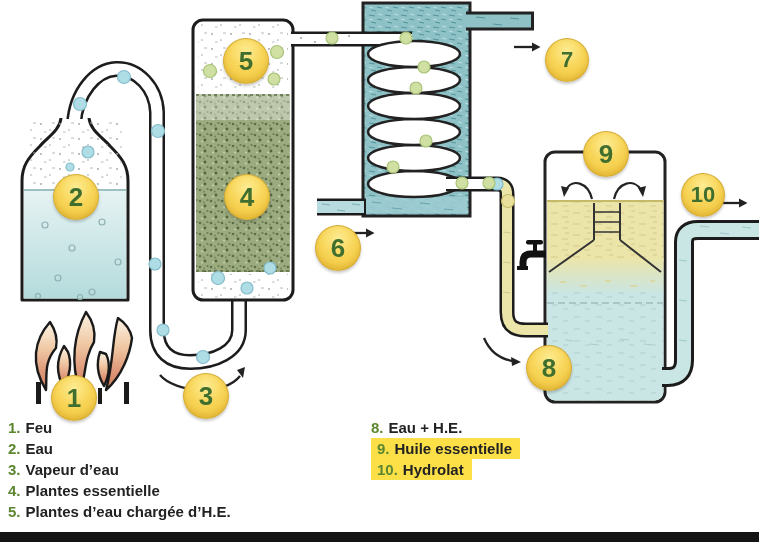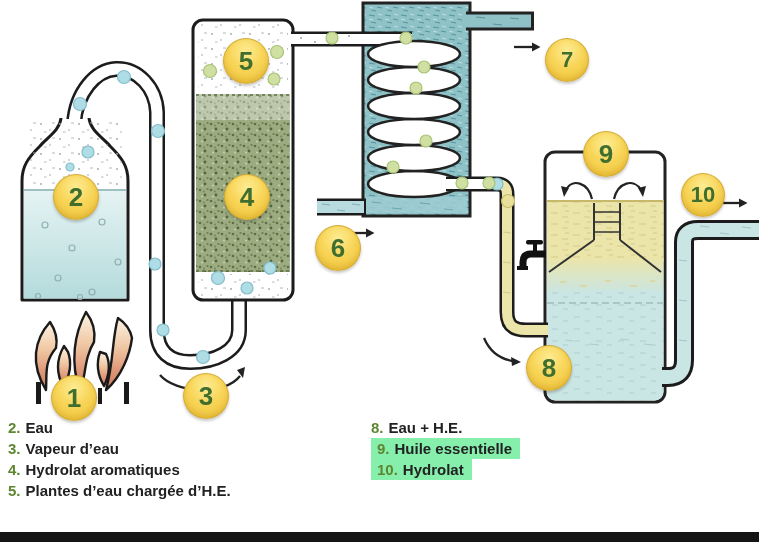--- a/index.html
+++ b/index.html
@@ -12,22 +12,22 @@
          border:1px solid rgba(185,142,30,.55);
          box-shadow:0 2px 3px rgba(0,0,0,.22), inset 0 -3px 5px rgba(198,150,30,.35);
          color:#3f6e2f;font-weight:bold;font-size:26px;z-index:5;}
   .badge.sm{width:42px;height:42px;font-size:22px;}
   .legend{position:absolute;z-index:4;font-size:15px;line-height:21px;font-weight:bold;color:#222;}
   .legend-left{left:8px;top:417px;}
   .legend-right{left:371px;top:417px;}
   .lrow{height:21px;white-space:nowrap;}
   .lnum{color:#5c8730;margin-right:5px;}
   .hlbox{display:inline-block;padding:0 8px 0 6px;}
-  .hl-oil{background:#86efac;}
-  .hl-hyd{background:#86efac;}
+  .hl-oil{background:#fde047;}
+  .hl-hyd{background:#fde047;}
   .bottom-bar{position:absolute;left:0;top:532px;width:759px;height:10px;background:#141414;z-index:6;}
 </style>
 </head>
 <body>
 
 <div class="stage">
 
 <svg width="759" height="542" viewBox="0 0 759 542">
   <defs>
     <linearGradient id="fireGrad" x1="0" y1="0" x2="0" y2="1">
@@ -253,23 +253,24 @@
 <div class="badge" style="left:183px;top:373px;">3</div>
 <div class="badge" style="left:224px;top:174px;">4</div>
 <div class="badge" style="left:223px;top:38px;">5</div>
 <div class="badge" style="left:315px;top:225px;">6</div>
 <div class="badge sm" style="left:545px;top:38px;">7</div>
 <div class="badge" style="left:526px;top:345px;">8</div>
 <div class="badge" style="left:583px;top:131px;">9</div>
 <div class="badge sm" style="left:681px;top:173px;">10</div>
 
 <div class="legend legend-left">
+  <div class="lrow"><span class="lnum">1.</span><span class="ltext">Feu</span></div>
   <div class="lrow"><span class="lnum">2.</span><span class="ltext">Eau</span></div>
   <div class="lrow"><span class="lnum">3.</span><span class="ltext">Vapeur d’eau</span></div>
-  <div class="lrow"><span class="lnum">4.</span><span class="ltext">Hydrolat aromatiques</span></div>
+  <div class="lrow"><span class="lnum">4.</span><span class="ltext">Plantes essentielle</span></div>
   <div class="lrow"><span class="lnum">5.</span><span class="ltext">Plantes d’eau chargée d’H.E.</span></div>
 </div>
 <div class="legend legend-right">
   <div class="lrow"><span class="lnum">8.</span><span class="ltext">Eau + H.E.</span></div>
   <div class="lrow"><span class="hlbox hl-oil"><span class="lnum">9.</span><span class="ltext">Huile essentielle</span></span></div>
   <div class="lrow"><span class="hlbox hl-hyd"><span class="lnum">10.</span><span class="ltext">Hydrolat</span></span></div>
 </div>
 
 <div class="bottom-bar"></div>
 

